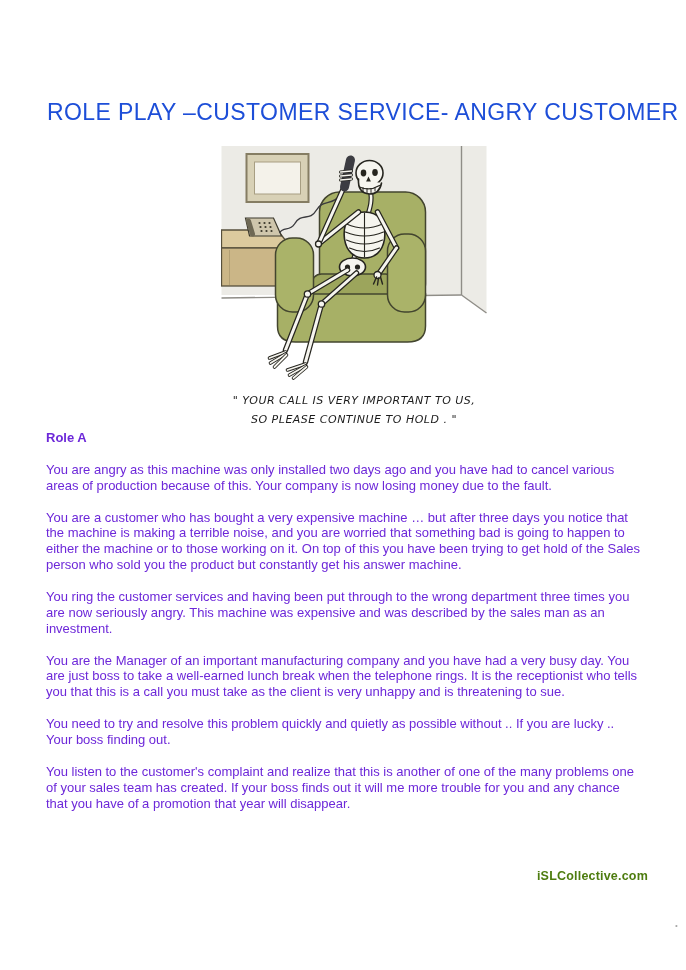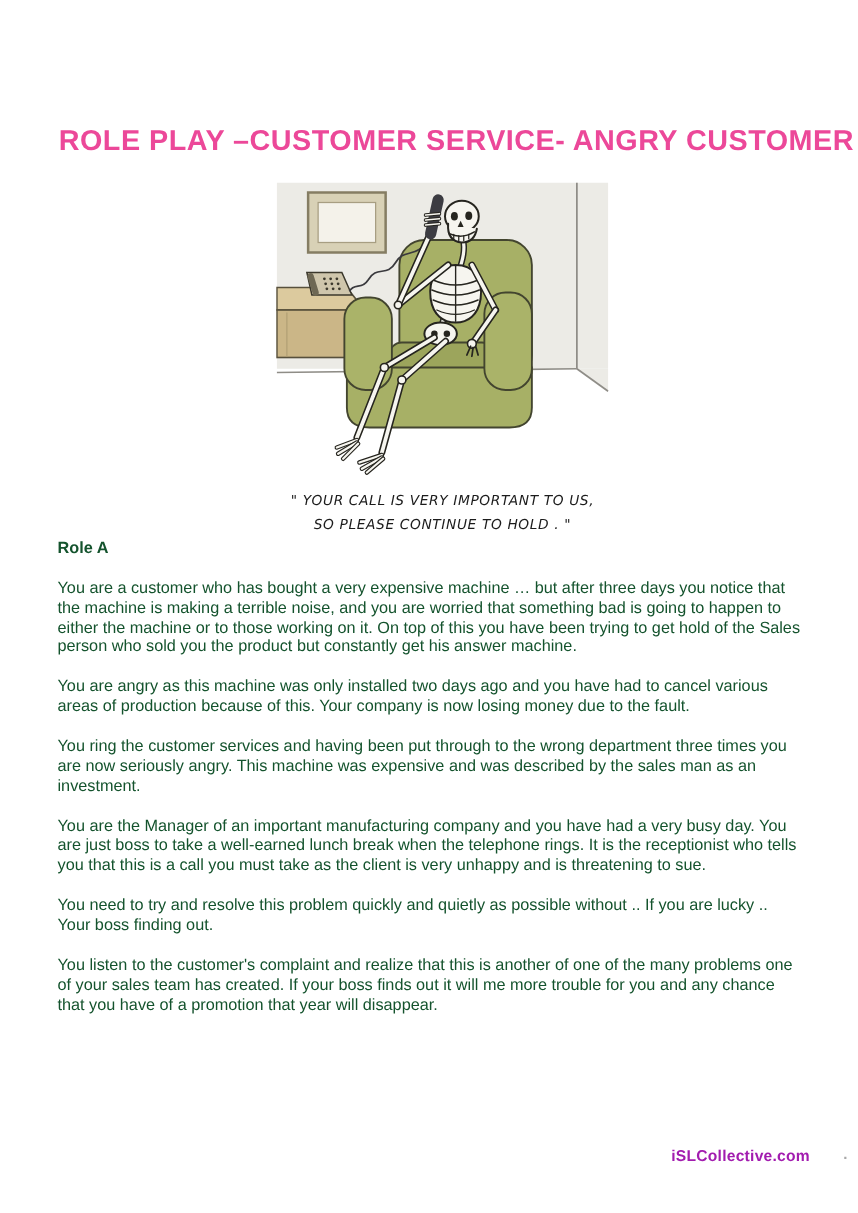--- a/index.html
+++ b/index.html
@@ -13,23 +13,23 @@
     position: relative;
     width: 686px; height: 970px;
     background: #ffffff;
     overflow: hidden;
   }
   .title {
     position: absolute;
     left: 47px; top: 99px;
     width: 630px;
     font-size: 23px;
-    font-weight: 700;
+    font-weight: 400;
     letter-spacing: 0.4px;
-    color: #ec4899;
+    color: #1d4ed8;
     white-space: nowrap;
   }
   .figure {
     position: absolute;
     left: 219px; top: 146px;
     width: 270px;
     text-align: center;
   }
   .figure svg { display: block; margin: 0 auto; }
   .caption {
@@ -42,36 +42,36 @@
     color: #1c1c1c;
     line-height: 1.75;
     white-space: nowrap;
   }
   .content {
     position: absolute;
     left: 46px; top: 430px;
     width: 597px;
     font-size: 13px;
     line-height: 1.22;
-    color: #14532d;
+    color: #6d28d9;
   }
   .role-heading {
     font-size: 13px;
     font-weight: 700;
     margin: 16px 0;
   }
   .role-heading.first { margin-top: 0; }
   .content p { margin: 16px 0; }
   .footer-brand {
     position: absolute;
-    top: 918px; right: 38px;
+    top: 869px; right: 38px;
     font-size: 12.5px;
     font-weight: 700;
     letter-spacing: 0.2px;
-    color: #a21caf;
+    color: #4d7c0f;
   }
   .footer-dot {
     position: absolute;
     top: 916px; right: 8px;
     font-size: 12px;
     font-weight: 700;
     color: #a8a8a8;
   }
 </style>
 </head>
@@ -229,22 +229,22 @@
     </svg>
 
     <div class="caption">
       <div>" YOUR CALL IS VERY IMPORTANT TO US,</div>
       <div>SO PLEASE CONTINUE TO HOLD . "</div>
     </div>
   </div>
 
   <div class="content">
     <div class="role-heading first">Role A</div>
+    <p>You are angry as this machine was only installed two days ago and you have had to cancel various areas of production because of this. Your company is now losing money due to the fault.</p>
     <p>You are a customer who has bought a very expensive machine … but after three days you notice that the machine is making a terrible noise, and you are worried that something bad is going to happen to either the machine or to those working on it. On top of this you have been trying to get hold of the Sales person who sold you the product but constantly get his answer machine.</p>
-    <p>You are angry as this machine was only installed two days ago and you have had to cancel various areas of production because of this. Your company is now losing money due to the fault.</p>
     <p>You ring the customer services and having been put through to the wrong department three times you are now seriously angry. This machine was expensive and was described by the sales man as an investment.</p>
 
     <p>You are the Manager of an important manufacturing company and you have had a very busy day. You are just boss to take a well-earned lunch break when the telephone rings. It is the receptionist who tells you that this is a call you must take as the client is very unhappy and is threatening to sue.</p>
     <p>You need to try and resolve this problem quickly and quietly as possible without .. If you are lucky .. Your boss finding out.</p>
     <p>You listen to the customer's complaint and realize that this is another of one of the many problems one of your sales team has created. If your boss finds out it will me more trouble for you and any chance that you have of a promotion that year will disappear.</p>
   </div>
 
   <div class="footer-brand">iSLCollective.com</div>
   <div class="footer-dot">.</div>
 

